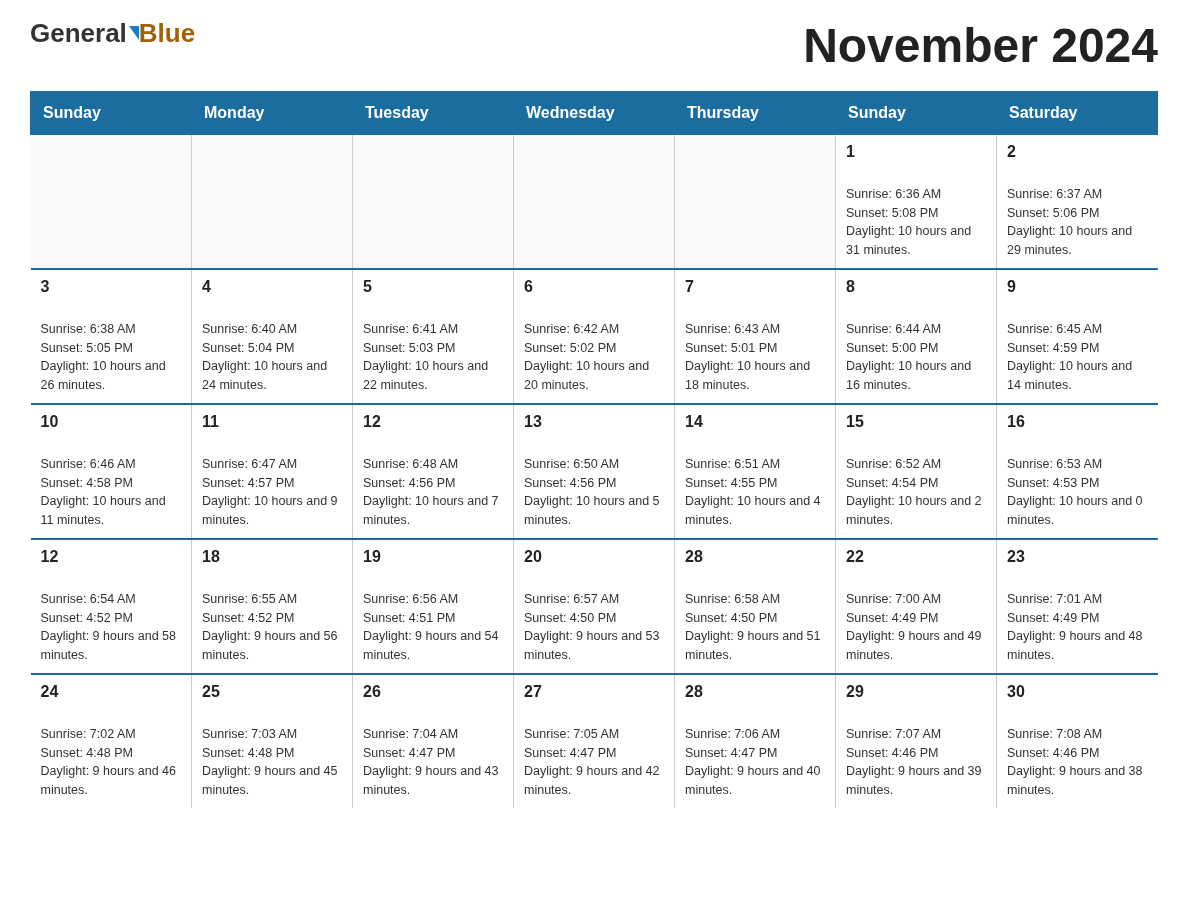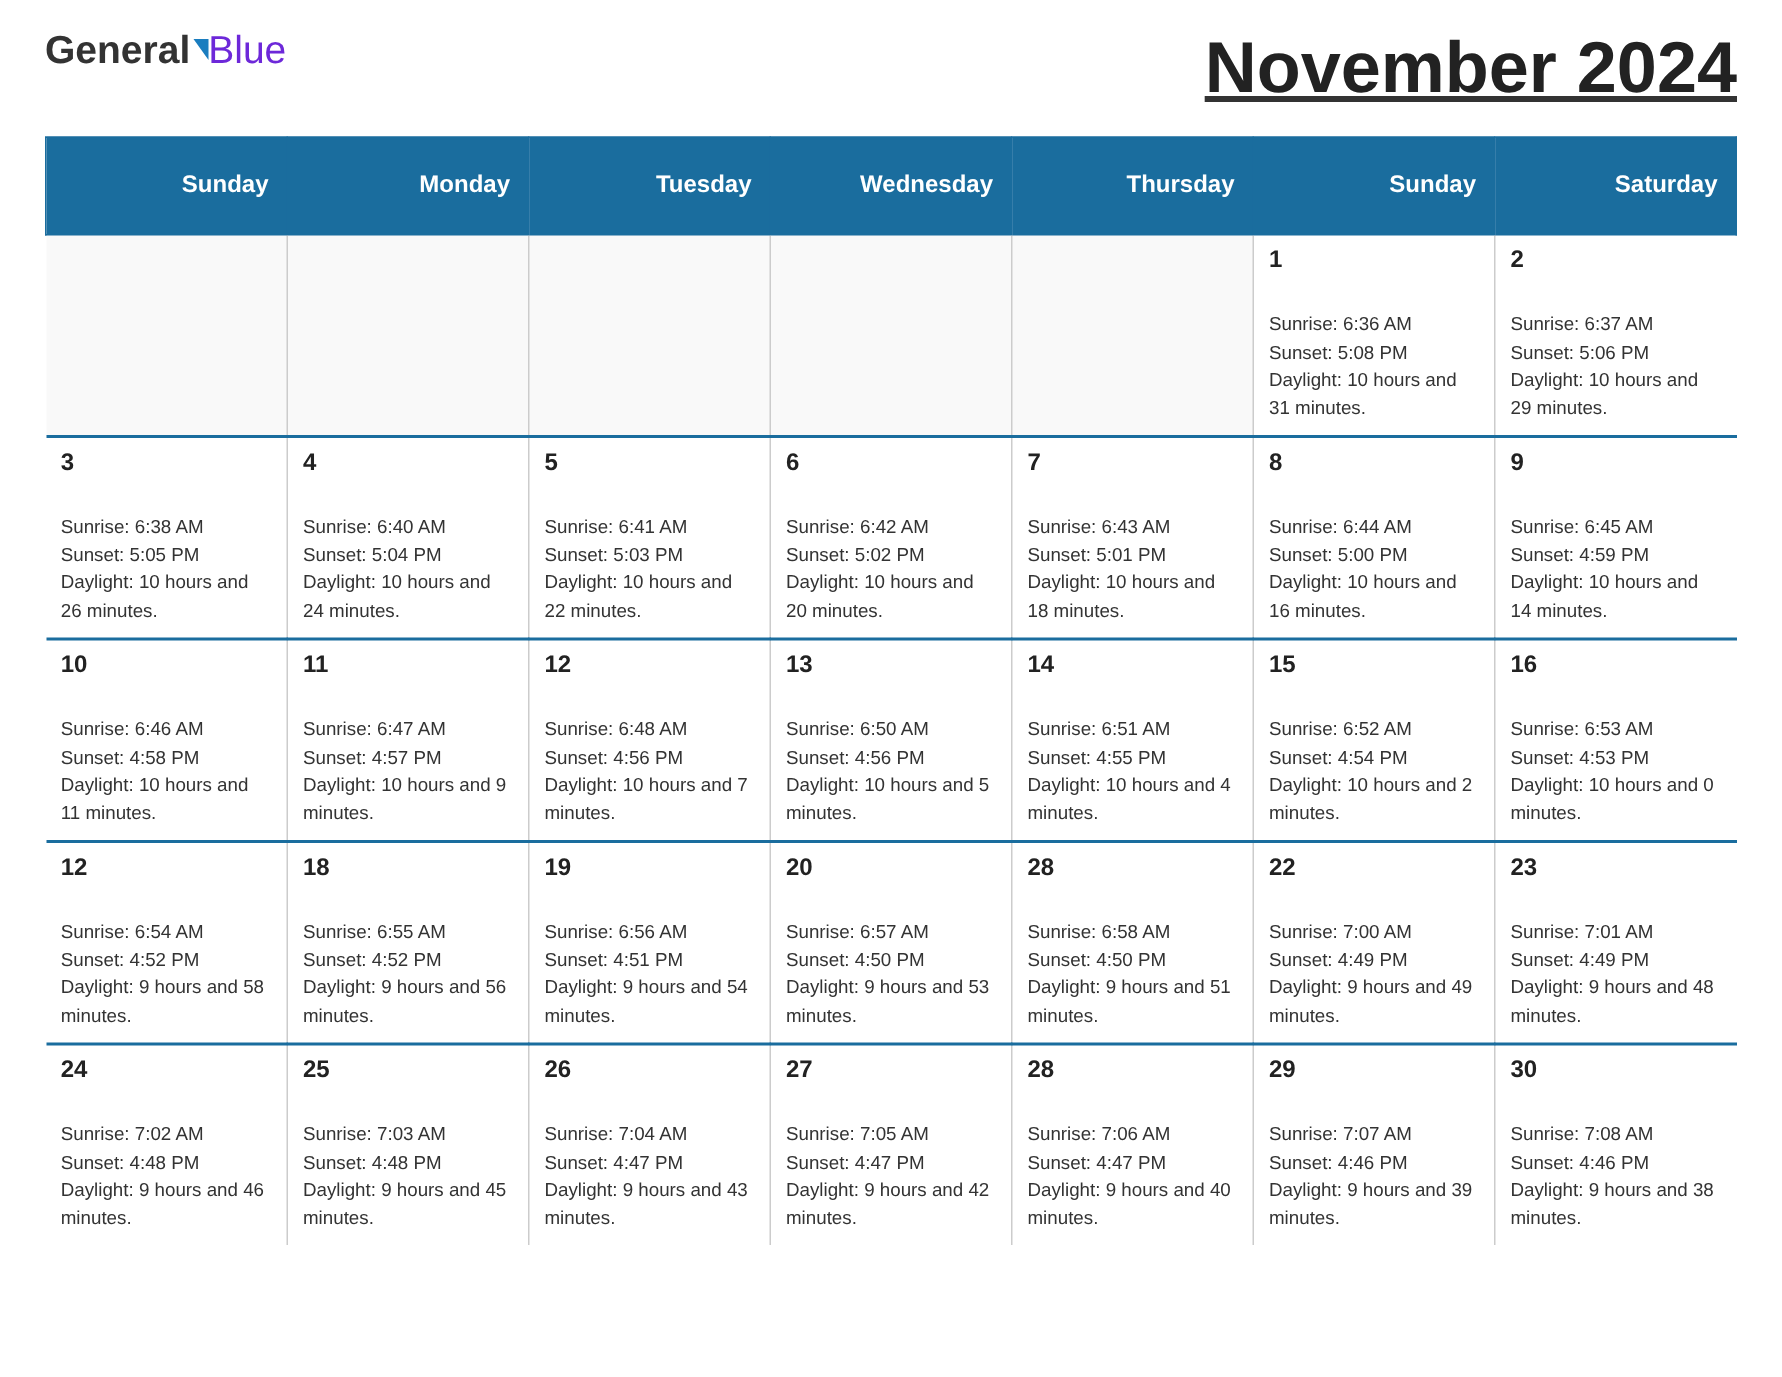--- a/index.html
+++ b/index.html
@@ -21,41 +21,40 @@
       align-items: flex-start;
     }
     .logo-text-general {
       font-size: 26px;
       font-weight: bold;
       color: #333;
       line-height: 1;
     }
     .logo-text-blue {
       font-size: 26px;
-      font-weight: normal;
-      color: #6d28d9;
+      font-weight: bold;
+      color: #a16207;
       line-height: 1;
       text-align: right;
     }
     .logo-triangle {
       display: inline-block;
       width: 0;
       height: 0;
       border-left: 10px solid transparent;
       border-top: 14px solid #1a7dbf;
       margin-left: 2px;
       vertical-align: middle;
     }
     .logo-line1 {
       display: flex;
       align-items: center;
     }
     .title-area {
       text-align: left;
-      text-decoration: underline;
     }
     .month-title {
       font-size: 48px;
       font-weight: bold;
       color: #222;
       line-height: 1.1;
     }
     .location-title {
       font-size: 22px;
       color: #444;
@@ -63,22 +62,22 @@
     }
     table {
       width: 100%;
       border-collapse: collapse;
     }
     thead tr th {
       background-color: #1a6d9e;
       color: #fff;
       font-size: 16px;
       font-weight: bold;
-      padding: 23px 12px;
-      text-align: right;
+      padding: 12px 12px;
+      text-align: left;
       border: 1px solid #1a6d9e;
     }
     tbody tr {
       border-bottom: 2px solid #1a6d9e;
     }
     tbody tr td {
       width: 14.28%;
       vertical-align: top;
       padding: 8px 10px;
       font-size: 13px;

